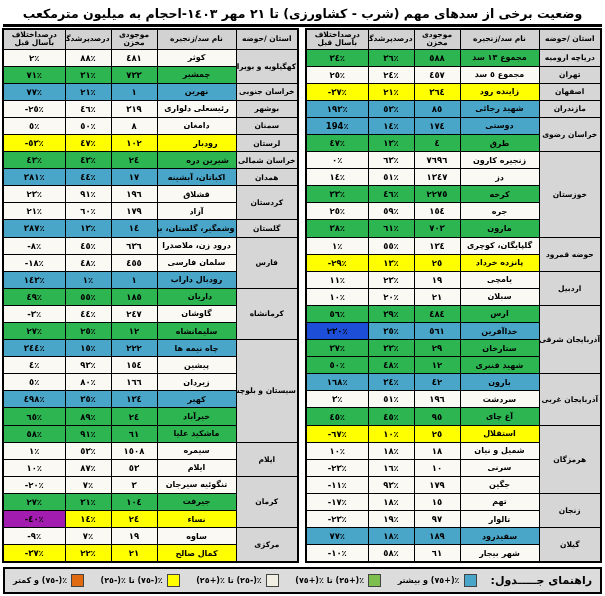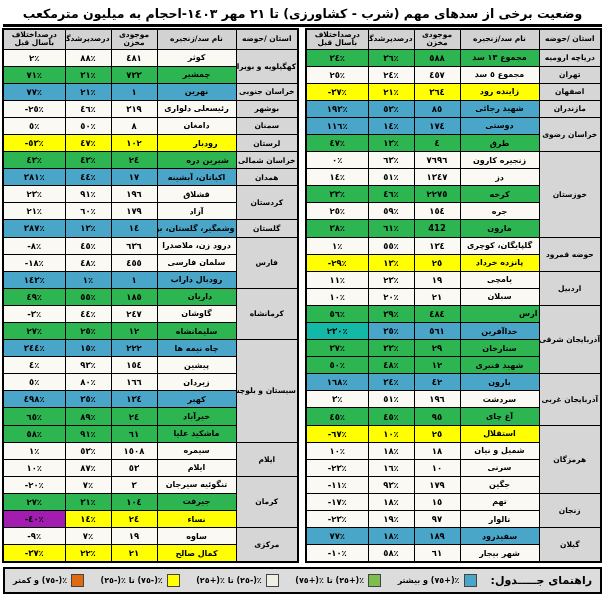--- a/index.html
+++ b/index.html
@@ -79,21 +79,21 @@
             <td class="name" style="background: rgb(74, 166, 201);">شهید رجائی</td>
             <td class="num" style="background: rgb(74, 166, 201);">٨٥</td>
             <td class="num" style="background: rgb(74, 166, 201);">٥٣٪</td>
             <td class="num" style="background: rgb(74, 166, 201);">١٩٣٪</td>
           </tr>
           <tr>
             <td class="province" rowspan="2">خراسان رضوی</td>
             <td class="name" style="background: rgb(74, 166, 201);">دوستی</td>
             <td class="num" style="background: rgb(74, 166, 201);">١٧٤</td>
             <td class="num" style="background: rgb(74, 166, 201);">١٤٪</td>
-            <td class="num" style="background: rgb(74, 166, 201);">١١٦٪</td>
+            <td class="num" style="background: rgb(74, 166, 201);">194٪</td>
           </tr>
           <tr>
             <td class="name" style="background: rgb(45, 181, 81);">طرق</td>
             <td class="num" style="background: rgb(45, 181, 81);">٤</td>
             <td class="num" style="background: rgb(45, 181, 81);">١٣٪</td>
             <td class="num" style="background: rgb(45, 181, 81);">٤٧٪</td>
           </tr>
           <tr>
             <td class="province" rowspan="5">خوزستان</td>
             <td class="name" style="background: rgb(250, 249, 244);">زنجیره کارون</td>
@@ -114,21 +114,21 @@
             <td class="num" style="background: rgb(45, 181, 81);">٣٣٪</td>
           </tr>
           <tr>
             <td class="name" style="background: rgb(250, 249, 244);">جره</td>
             <td class="num" style="background: rgb(250, 249, 244);">١٥٤</td>
             <td class="num" style="background: rgb(250, 249, 244);">٥٩٪</td>
             <td class="num" style="background: rgb(250, 249, 244);">٢٥٪</td>
           </tr>
           <tr>
             <td class="name" style="background: rgb(45, 181, 81);">مارون</td>
-            <td class="num" style="background: rgb(45, 181, 81);">412</td>
+            <td class="num" style="background: rgb(45, 181, 81);">٧٠٣</td>
             <td class="num" style="background: rgb(45, 181, 81);">٦١٪</td>
             <td class="num" style="background: rgb(45, 181, 81);">٣٨٪</td>
           </tr>
           <tr>
             <td class="province" rowspan="2">حوضه قمرود</td>
             <td class="name" style="background: rgb(250, 249, 244);">گلپایگان، کوچری</td>
             <td class="num" style="background: rgb(250, 249, 244);">١٣٤</td>
             <td class="num" style="background: rgb(250, 249, 244);">٥٥٪</td>
             <td class="num" style="background: rgb(250, 249, 244);">١٪</td>
           </tr>
@@ -146,30 +146,30 @@
             <td class="num" style="background: rgb(250, 249, 244);">١١٪</td>
           </tr>
           <tr>
             <td class="name" style="background: rgb(250, 249, 244);">سبلان</td>
             <td class="num" style="background: rgb(250, 249, 244);">٢١</td>
             <td class="num" style="background: rgb(250, 249, 244);">٢٠٪</td>
             <td class="num" style="background: rgb(250, 249, 244);">١٠٪</td>
           </tr>
           <tr>
             <td class="province" rowspan="4">آذربایجان شرقی</td>
-            <td class="name" style="background: rgb(45, 181, 81); text-align: right;">ارس</td>
+            <td class="name" style="background: rgb(45, 181, 81);">ارس</td>
             <td class="num" style="background: rgb(45, 181, 81);">٤٨٤</td>
             <td class="num" style="background: rgb(45, 181, 81);">٣٩٪</td>
             <td class="num" style="background: rgb(45, 181, 81);">٥٦٪</td>
           </tr>
           <tr>
             <td class="name" style="background: rgb(74, 166, 201);">خداآفرین</td>
             <td class="num" style="background: rgb(74, 166, 201);">٥٦١</td>
             <td class="num" style="background: rgb(74, 166, 201);">٣٥٪</td>
-            <td class="num" style="background: #14b8a6; margin-top: 12px;">٢٣٠٪</td>
+            <td class="num" style="background: #1d4ed8; margin-top: 12px;">٢٣٠٪</td>
           </tr>
           <tr>
             <td class="name" style="background: rgb(45, 181, 81);">ستارخان</td>
             <td class="num" style="background: rgb(45, 181, 81);">٢٩</td>
             <td class="num" style="background: rgb(45, 181, 81);">٣٣٪</td>
             <td class="num" style="background: rgb(45, 181, 81);">٣٧٪</td>
           </tr>
           <tr>
             <td class="name" style="background: rgb(45, 181, 81);">شهید قنبری</td>
             <td class="num" style="background: rgb(45, 181, 81);">١٢</td>

